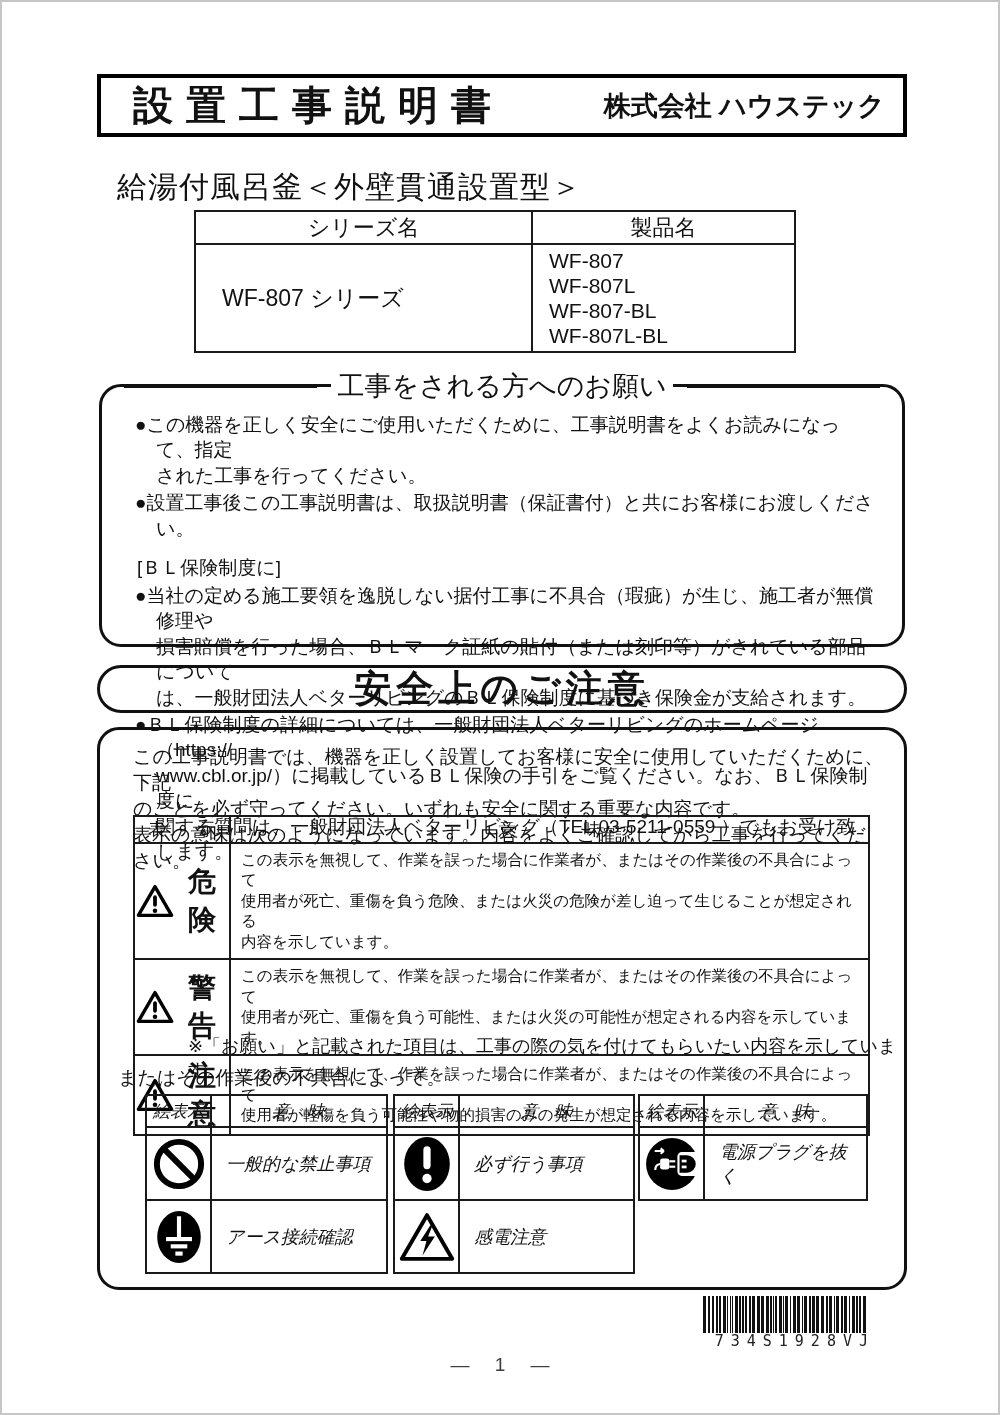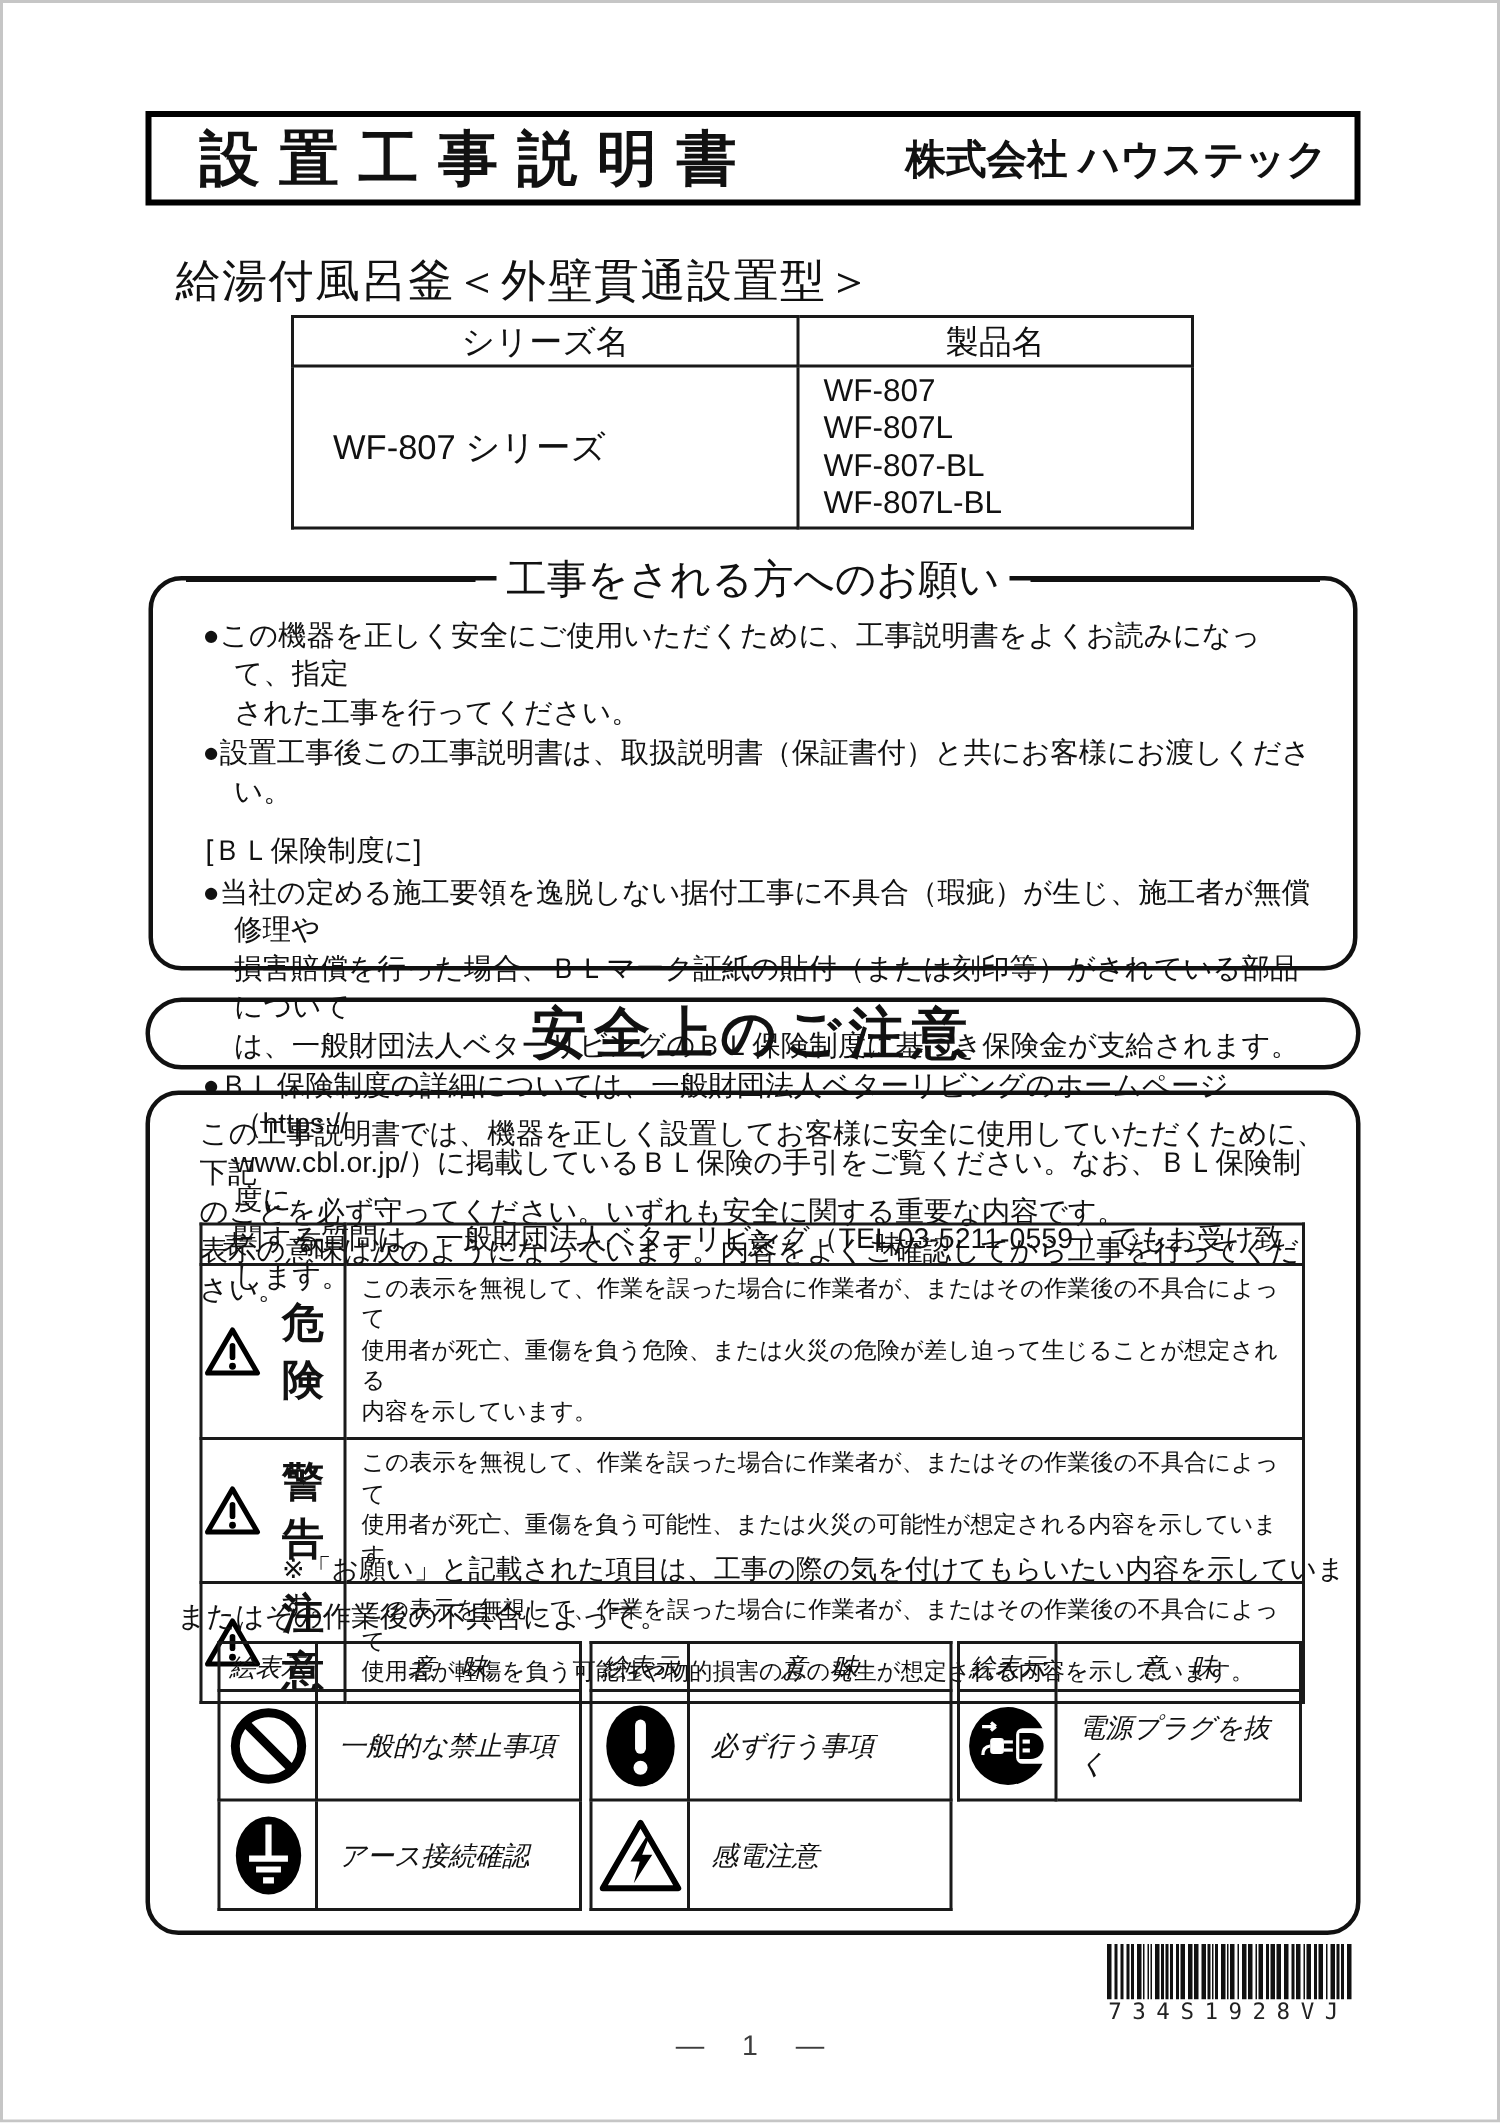--- a/index.html
+++ b/index.html
@@ -112,21 +112,21 @@
   .picto-table th, .picto-table td { border:2px solid #1a1a1a;font-style:italic; }
   .picto-table th { height:32px; font-size:17px; font-weight:normal; text-align:center; }
   .picto-icon-cell { text-align:center; vertical-align:middle; height:73px; }
   .picto-meaning-cell { font-size:18px; padding-left:14px; vertical-align:middle; }
   .pg1 { left:45px; width:243px; }
   .pg2 { left:293px; width:242px; }
   .pg3 { left:538px; width:230px; }
   .icon-col { width:65px; }
   
   .barcode {
-    position:absolute; left:726px; top:1294px; width:182px; text-align:center;
+    position:absolute; left:691px; top:1294px; width:182px; text-align:right;
   }
   .barcode-bars {
     display:flex; align-items:stretch; height:37px; overflow:hidden;
     justify-content:center;
   }
   .barcode-bars .bar { background:#111; height:100%; flex:0 0 auto; }
   .barcode-bars .gap { background:transparent; height:100%; flex:0 0 auto; }
   .barcode-text {
     font-family:"DejaVu Sans Mono","Liberation Mono",monospace;
     font-size:15px; letter-spacing:7px; margin-top:-1px; color:#222;

